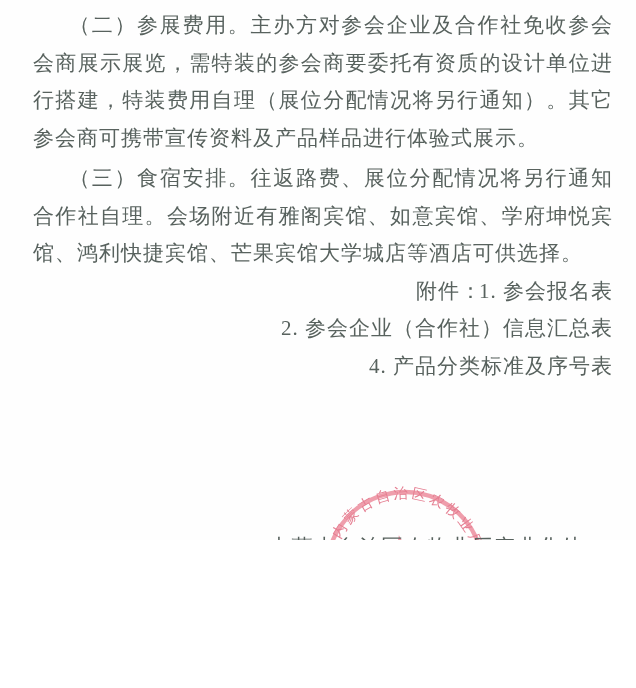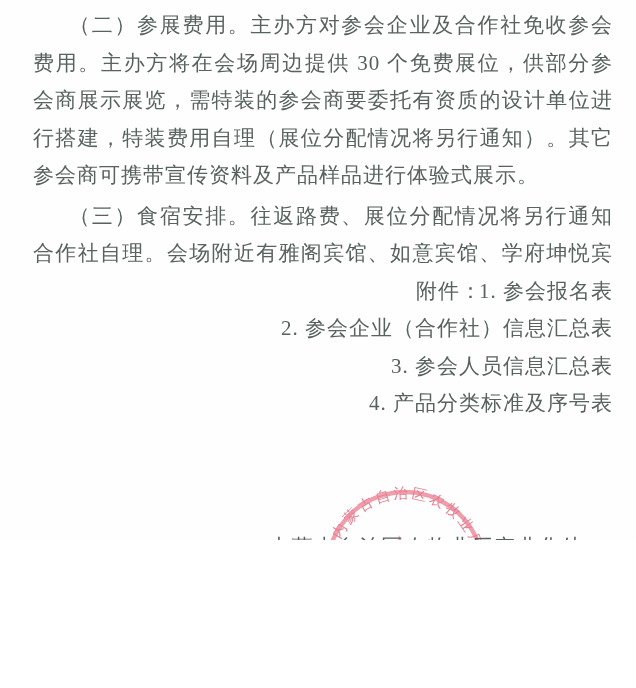--- a/index.html
+++ b/index.html
@@ -52,40 +52,37 @@
 </style>
 </head>
 <body>
 
 <div class="page">
 
   <div class="doc">
 
     <div class="para para-1">
       <div class="line fill indent">（二）参展费用。主办方对参会企业及合作社免收参会</div>
-      <div class="line fill">费用。主办方将在会场周边提供 30 个免费展位，供部分参</div>
       <div class="line fill">会商展示展览，需特装的参会商要委托有资质的设计单位进</div>
       <div class="line fill">行搭建，特装费用自理（展位分配情况将另行通知）。其它</div>
       <div class="line">参会商可携带宣传资料及产品样品进行体验式展示。</div>
     </div>
 
     <div class="para para-2">
       <div class="line fill indent">（三）食宿安排。往返路费、展位分配情况将另行通知</div>
       <div class="line fill">合作社自理。会场附近有雅阁宾馆、如意宾馆、学府坤悦宾</div>
+      <div class="line">馆、鸿利快捷宾馆、芒果宾馆大学城店等酒店可供选择。</div>
     </div>
 
     <div class="attachments">
       <div class="attach-row">
         <span class="attach-label">附件：</span><span>1. 参会报名表</span>
       </div>
       <div class="attach-row cont">
         <span>2. 参会企业（合作社）信息汇总表</span>
-      </div>
-      <div class="attach-row cont">
-        <span>3. 参会人员信息汇总表</span>
       </div>
       <div class="attach-row cont">
         <span>4. 产品分类标准及序号表</span>
       </div>
     </div>
 
   </div>
 
   <div class="sig-issuer">内蒙古自治区农牧业厅产业化处</div>
   <div class="sig-date">2017 年 7 月 17 日</div>

